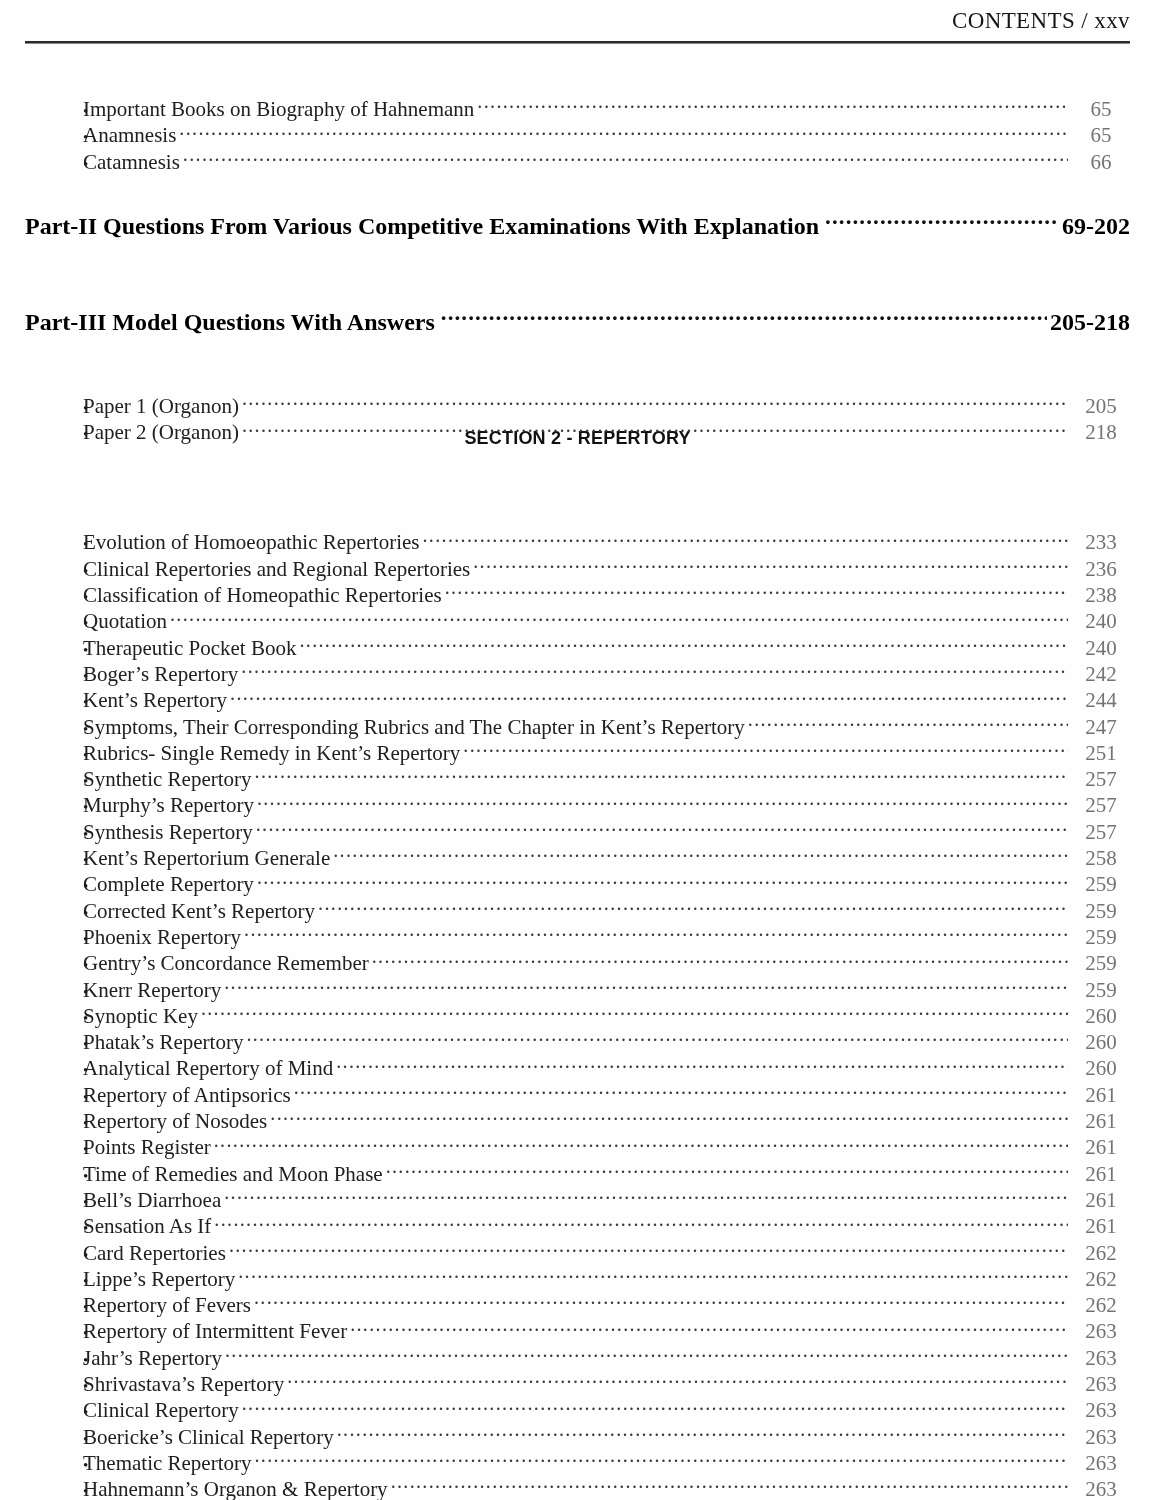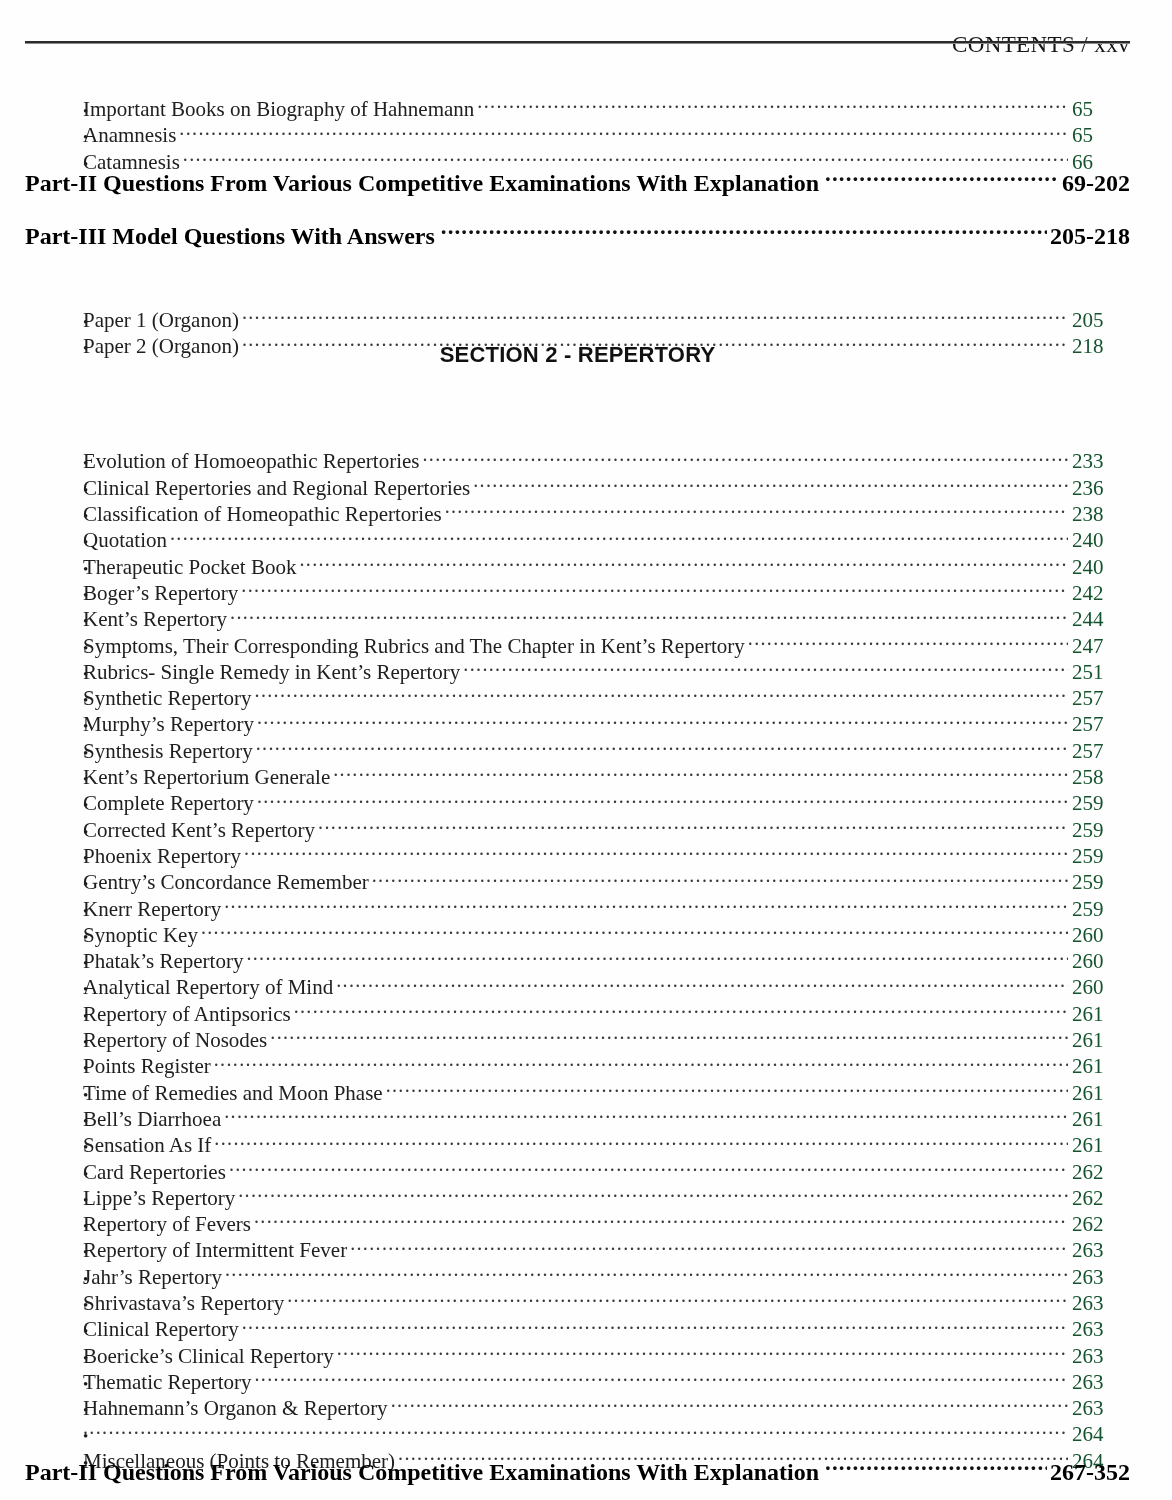--- a/index.html
+++ b/index.html
@@ -31,21 +31,20 @@
   }
   .header-title {
     position: absolute;
     right: 0;
     top: 0;
     font-family: "Liberation Serif", "DejaVu Serif", serif;
     font-size: 23px;
     letter-spacing: 0.4px;
     color: #161616;
     white-space: nowrap;
-    margin-top: 24px;
   }
   .header-rule {
     position: absolute;
     left: 0;
     right: 0;
     top: 33px;
     height: 2px;
     background: #2b2b2b;
     border-bottom: 1px solid #8a8a8a;
   }
@@ -97,35 +96,36 @@
     bottom: 0.07em;
     font-size: 20px;
     letter-spacing: 1.35px;
     color: #3a3a3a;
     white-space: nowrap;
     overflow: hidden;
   }
   .entry .pnum {
     flex: 0 0 auto;
     width: 58px;
-    text-align: left;
+    text-align: center;
     padding-left: 4px;
-    color: #14532d;
+    color: #737373;
     margin-top: 38px;
   }
 
   
   .part {
     display: flex;
     align-items: baseline;
     font-weight: bold;
     font-size: 24px;
     line-height: 30px;
     color: #000000;
     white-space: nowrap;
+    margin-top: 43px;
   }
   .part .ptitle { flex: 0 0 auto; padding-right: 6px; }
   .part .leader {
     flex: 1 1 auto;
     overflow: hidden;
     height: 1em;
     position: relative;
     min-width: 6px;
   }
   .part .leader::before {
@@ -145,21 +145,21 @@
     flex: 0 0 auto;
     text-align: left;
     padding-left: 3px;
   }
 
   
   .section-banner {
     text-align: center;
     font-family: "Liberation Sans", "DejaVu Sans", sans-serif;
     font-weight: bold;
-    font-size: 22px;
+    font-size: 18px;
     letter-spacing: 0.2px;
     color: #111111;
   }
 
   
   .sp-1 { height: 30px; }
   .sp-3 { height: 21px; }
   .sp-4 { height: 22px; }
   .sp-5 { height: 18px; }
   .sp-6 { height: 24px; }

